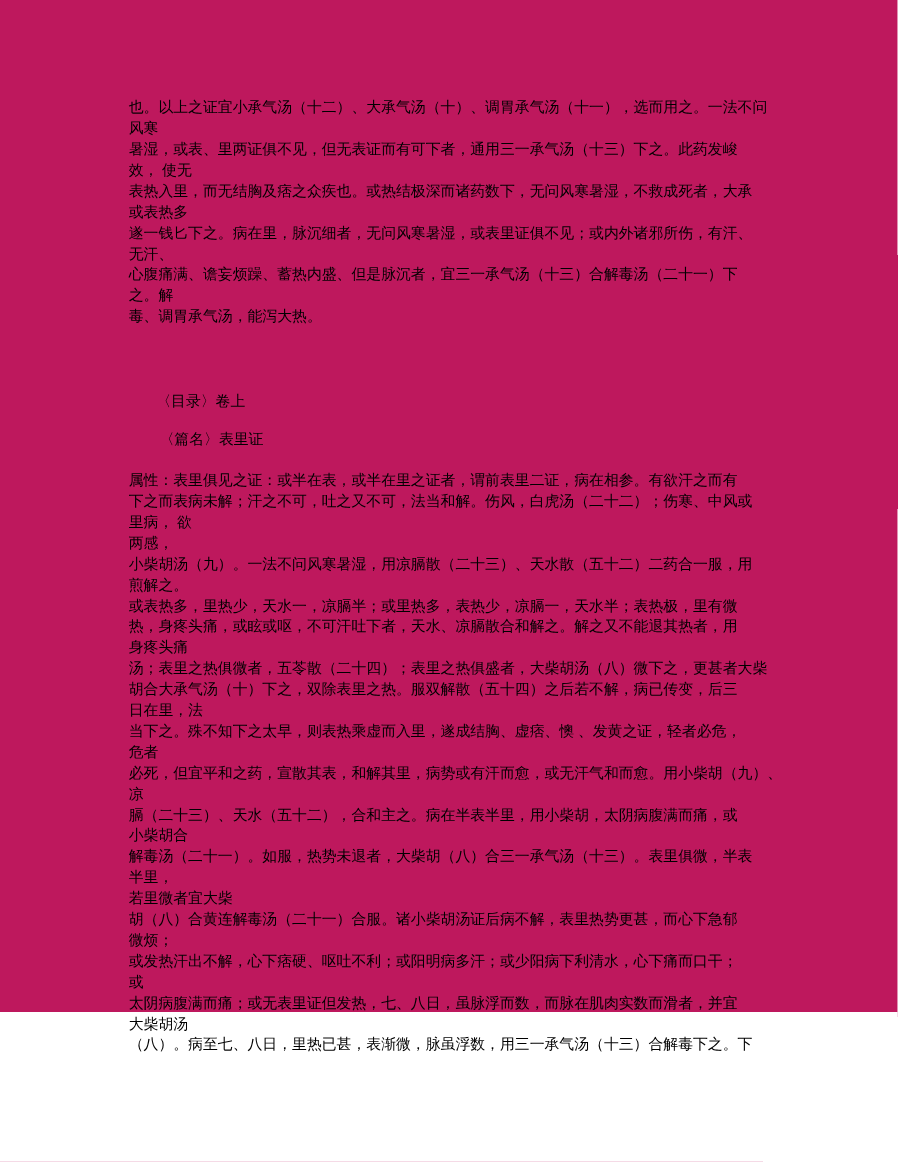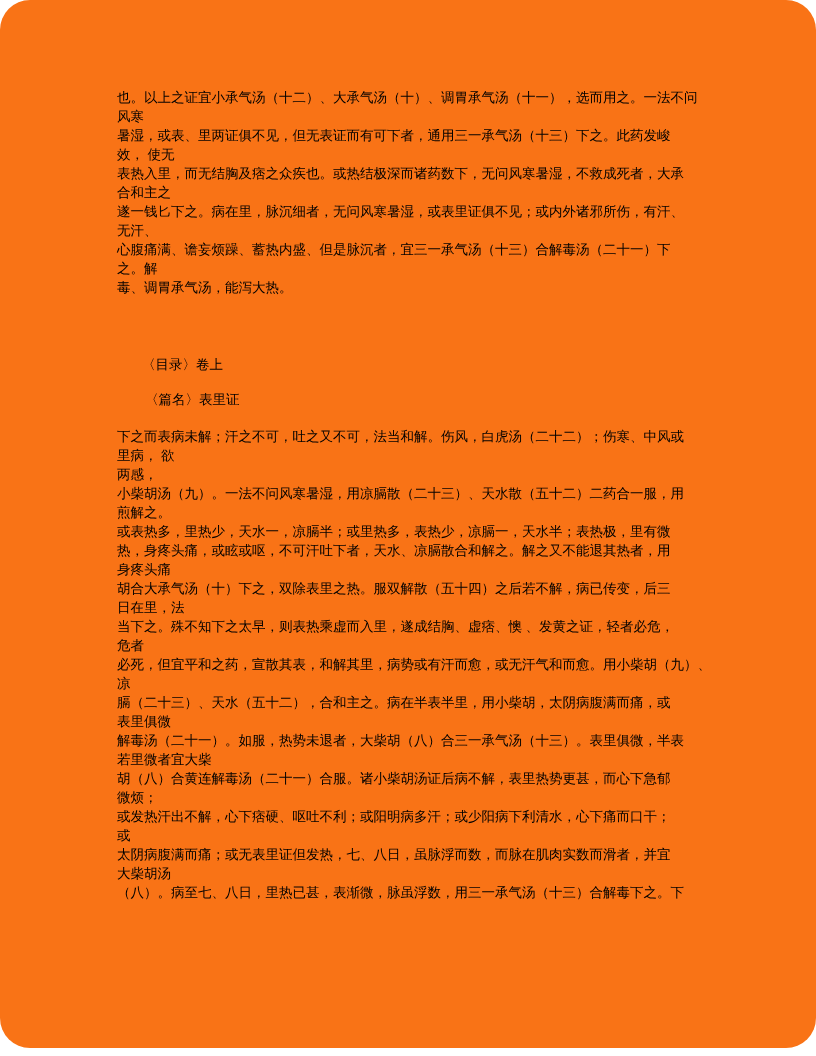--- a/index.html
+++ b/index.html
@@ -7,24 +7,23 @@
   body {
     width: 816px;
     height: 1056px;
     font-family: "Liberation Serif", "DejaVu Serif", serif;
     color: #000000;
     overflow: hidden;
   }
   .page {
     position: relative;
     width: 816px;
-    height: 1048px;
-    background: #f97316;
+    height: 920px;
+    background: #be185d;
     padding: 88px 96px 0 117px;
-    border-radius: 30px;
   }
   .para .text-line,
   .heading {
     font-size: 13.5px;
     line-height: 19px;
     white-space: pre;
     color: #000000;
   }
   .toc-heading { margin-top: 58px; margin-left: 25px; }
   .section-heading { margin-top: 16px; margin-left: 28px; }
@@ -34,50 +33,53 @@
 <body>
 
 <div class="page">
 
   <div class="para paragraph-top">
       <div class="text-line">也。以上之证宜小承气汤（十二）、大承气汤（十）、调胃承气汤（十一），选而用之。一法不问</div>
       <div class="text-line">风寒</div>
       <div class="text-line">暑湿，或表、里两证俱不见，但无表证而有可下者，通用三一承气汤（十三）下之。此药发峻</div>
       <div class="text-line">效， 使无</div>
       <div class="text-line">表热入里，而无结胸及痞之众疾也。或热结极深而诸药数下，无问风寒暑湿，不救成死者，大承</div>
-      <div class="text-line">合和主之</div>
+      <div class="text-line">或表热多</div>
       <div class="text-line">遂一钱匕下之。病在里，脉沉细者，无问风寒暑湿，或表里证俱不见；或内外诸邪所伤，有汗、</div>
       <div class="text-line">无汗、</div>
       <div class="text-line">心腹痛满、谵妄烦躁、蓄热内盛、但是脉沉者，宜三一承气汤（十三）合解毒汤（二十一）下</div>
       <div class="text-line">之。解</div>
       <div class="text-line">毒、调胃承气汤，能泻大热。</div>
     </div>
 
   <div class="heading toc-heading">〈目录〉卷上</div>
 
   <div class="heading section-heading">〈篇名〉表里证</div>
 
   <div class="para paragraph-body">
+      <div class="text-line">属性：表里俱见之证：或半在表，或半在里之证者，谓前表里二证，病在相参。有欲汗之而有</div>
       <div class="text-line">下之而表病未解；汗之不可，吐之又不可，法当和解。伤风，白虎汤（二十二）；伤寒、中风或</div>
       <div class="text-line">里病， 欲</div>
       <div class="text-line">两感，</div>
       <div class="text-line">小柴胡汤（九）。一法不问风寒暑湿，用凉膈散（二十三）、天水散（五十二）二药合一服，用</div>
       <div class="text-line">煎解之。</div>
       <div class="text-line">或表热多，里热少，天水一，凉膈半；或里热多，表热少，凉膈一，天水半；表热极，里有微</div>
       <div class="text-line">热，身疼头痛，或眩或呕，不可汗吐下者，天水、凉膈散合和解之。解之又不能退其热者，用</div>
       <div class="text-line">身疼头痛</div>
+      <div class="text-line">汤；表里之热俱微者，五苓散（二十四）；表里之热俱盛者，大柴胡汤（八）微下之，更甚者大柴</div>
       <div class="text-line">胡合大承气汤（十）下之，双除表里之热。服双解散（五十四）之后若不解，病已传变，后三</div>
       <div class="text-line">日在里，法</div>
       <div class="text-line">当下之。殊不知下之太早，则表热乘虚而入里，遂成结胸、虚痞、懊 、发黄之证，轻者必危，</div>
       <div class="text-line">危者</div>
       <div class="text-line">必死，但宜平和之药，宣散其表，和解其里，病势或有汗而愈，或无汗气和而愈。用小柴胡（九）、</div>
       <div class="text-line">凉</div>
       <div class="text-line">膈（二十三）、天水（五十二），合和主之。病在半表半里，用小柴胡，太阴病腹满而痛，或</div>
-      <div class="text-line">表里俱微</div>
+      <div class="text-line">小柴胡合</div>
       <div class="text-line">解毒汤（二十一）。如服，热势未退者，大柴胡（八）合三一承气汤（十三）。表里俱微，半表</div>
+      <div class="text-line">半里，</div>
       <div class="text-line">若里微者宜大柴</div>
       <div class="text-line">胡（八）合黄连解毒汤（二十一）合服。诸小柴胡汤证后病不解，表里热势更甚，而心下急郁</div>
       <div class="text-line">微烦；</div>
       <div class="text-line">或发热汗出不解，心下痞硬、呕吐不利；或阳明病多汗；或少阳病下利清水，心下痛而口干；</div>
       <div class="text-line">或</div>
       <div class="text-line">太阴病腹满而痛；或无表里证但发热，七、八日，虽脉浮而数，而脉在肌肉实数而滑者，并宜</div>
       <div class="text-line">大柴胡汤</div>
       <div class="text-line">（八）。病至七、八日，里热已甚，表渐微，脉虽浮数，用三一承气汤（十三）合解毒下之。下</div>
     </div>
 

